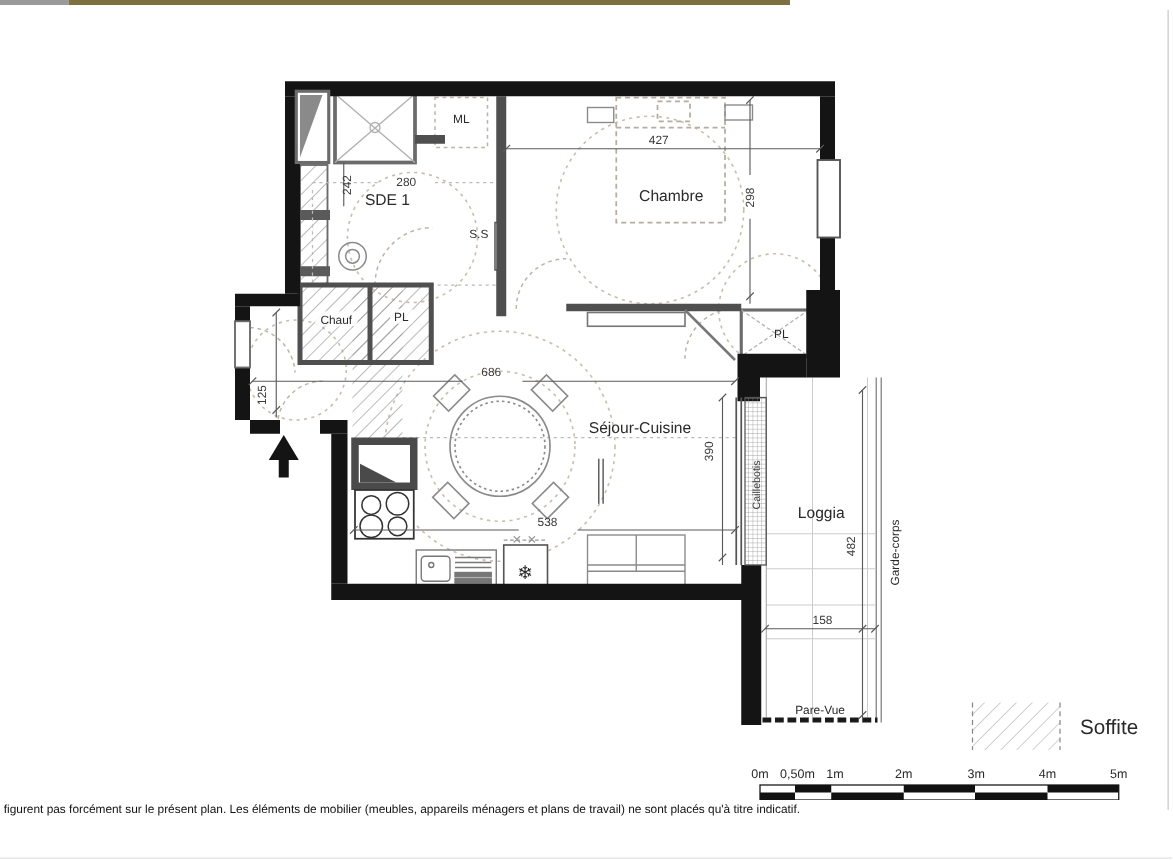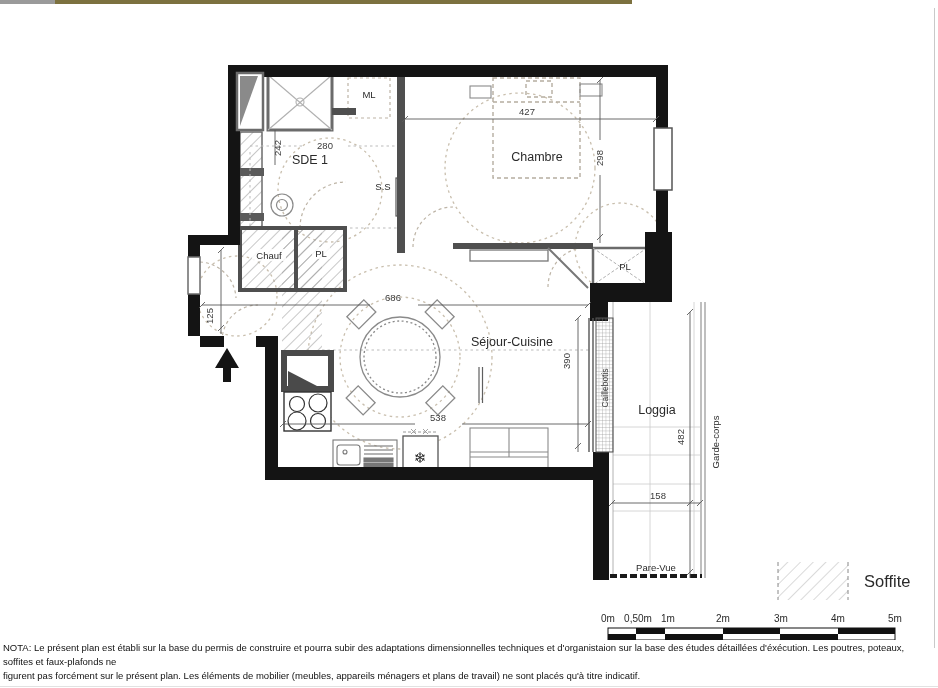--- a/index.html
+++ b/index.html
@@ -305,18 +305,17 @@
         <text x="781" y="622" class="scale-label" text-anchor="middle">3m</text>
         <text x="838" y="622" class="scale-label" text-anchor="middle">4m</text>
         <text x="895" y="622" class="scale-label" text-anchor="middle">5m</text>
       </g>
     </g>
   </svg>
 
   
   <div id="footer">
     <div id="nota">
-      <p>NOTA: Le présent plan est établi sur la base du permis de construire et pourra subir des adaptations dimensionnelles techniques et d'organistaion sur la base des études détaillées d'éxécution. Les poutres, poteaux, soffites et faux-plafonds ne</p>
       <p>figurent pas forcément sur le présent plan. Les éléments de mobilier (meubles, appareils ménagers et plans de travail) ne sont placés qu'à titre indicatif.</p>
     </div>
   </div>
 
 </div>
 
 </body></html>

